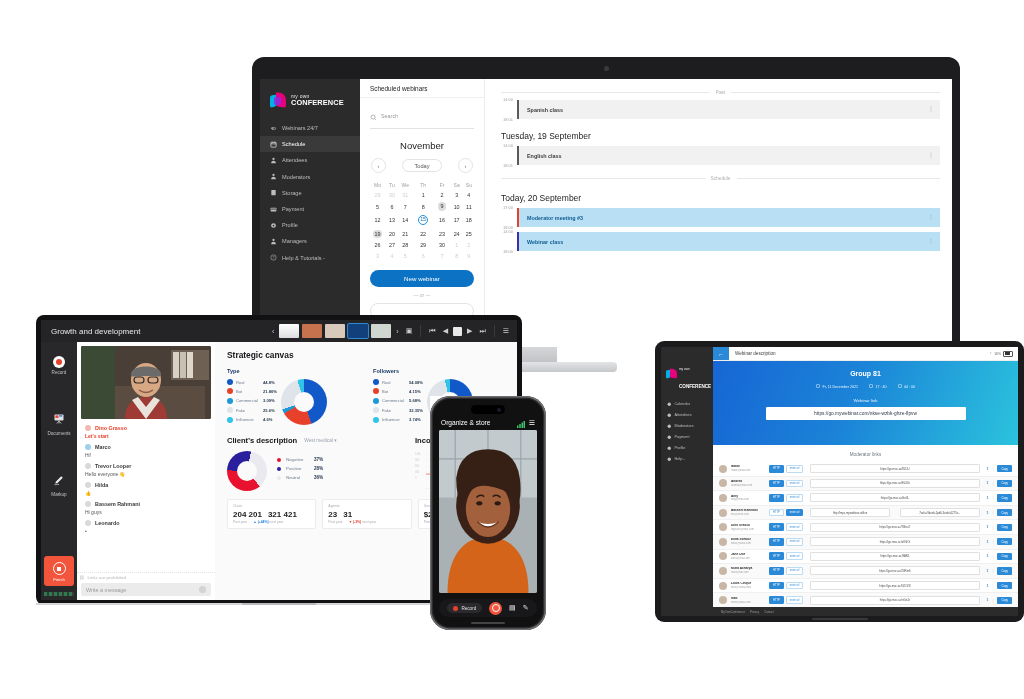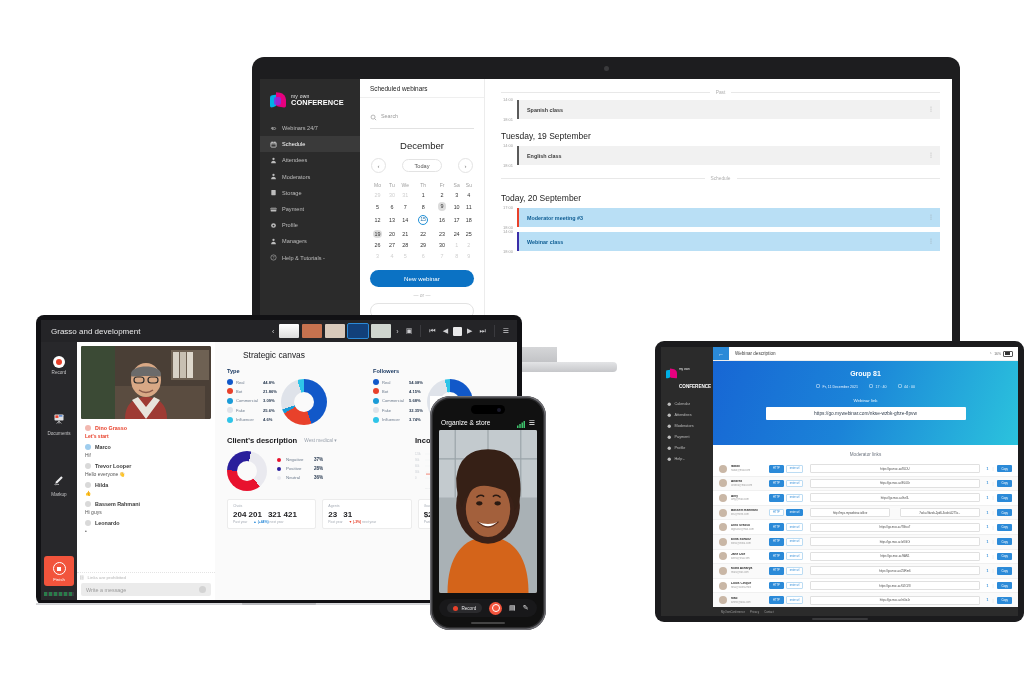--- a/index.html
+++ b/index.html
@@ -119,21 +119,21 @@
   .chat-nm{font-size:5.4px;font-weight:700;color:#3a3a3a;}
   .chat-msg.own .chat-nm{color:#e8412b;}
   .chat-tx{font-size:5px;color:#555;margin:2px 0 0 0;}
   .chat-msg.own .chat-tx{color:#e8412b;font-weight:700;}
   .lap-note{font-size:4.4px;color:#b5b5b5;padding:2px 0 3px 2px;border-top:1px dotted #e4e4e4;display:flex;gap:3px;align-items:center;}
   .lap-input{margin:0 4px 4px 4px;height:13px;background:#ebebeb;border-radius:2px;display:flex;align-items:center;justify-content:space-between;padding:0 5px;}
   .lap-input .ph{font-size:5.4px;color:#9b9b9b;}
   .lap-input .ci{width:7px;height:7px;border-radius:50%;background:#d3d3d3;}
 
   .lap-right{flex:1;background:#fafafa;padding:8px 10px 0 12px;min-width:0;}
-  .dash-h1{font-size:8.4px;color:#17171a;font-weight:400;margin:0 0 8px 16px;}
+  .dash-h1{font-size:8.4px;color:#17171a;font-weight:700;margin:0 0 8px 0;}
   .dash-row{display:flex;gap:12px;}
   .dash-col{flex:1;min-width:0;}
   .dash-h2{font-size:5.6px;color:#16355e;font-weight:700;margin:0 0 5px 0;}
   .donut-wrap{display:flex;align-items:center;gap:4px;}
   .legend .lg{display:flex;align-items:center;gap:3px;margin-bottom:3.4px;}
   .legend .dot{width:6px;height:6px;border-radius:50%;display:block;flex:0 0 6px;}
   .legend .nm{font-size:4.1px;color:#6d7b8d;width:24px;}
   .legend .vl{font-size:4.1px;color:#2a3b52;font-weight:700;}
   .donut{width:46px;height:46px;border-radius:50%;flex:0 0 46px;position:relative;}
   .donut::after{content:"";position:absolute;left:50%;top:50%;width:20px;height:20px;margin:-10px 0 0 -10px;border-radius:50%;background:#fafafa;}
@@ -340,21 +340,21 @@
             <div class="d-top">
               <span class="t">Scheduled webinars</span>
             </div>
             <div class="d-search">
               <span><svg width="7" height="7" viewBox="0 0 16 16">
                     <circle cx="7" cy="7" r="4.6" fill="none" stroke="#9a9a9a" stroke-width="1.6"></circle>
                     <path d="M10.5 10.5L14 14" stroke="#9a9a9a" stroke-width="1.6"></path>
                   </svg></span>
               <span class="txt">Search</span>
             </div>
-            <div class="d-month">December</div>
+            <div class="d-month">November</div>
             <div class="d-mctl">
               <div class="d-mbtn">‹</div>
               <div class="d-today">Today</div>
               <div class="d-mbtn">›</div>
             </div>
             <div class="d-cal">
               <table id="cal-table">
                   <thead>
                     <tr id="cal-head">
                       <th>Mo</th>
@@ -491,21 +491,21 @@
         </div>
       </div>
     </div>
   </div>
 
   <div class="scr" id="laptop">
     <div class="lap-body">
       <div class="lap-screen">
 
         <div class="lap-titlebar">
-          <span class="lap-title">Grasso and development</span>
+          <span class="lap-title">Growth and development</span>
           <div class="lap-tools">
             <span class="lap-tbtn">‹</span>
             <div class="lap-thumb t1"></div>
             <div class="lap-thumb t2"></div>
             <div class="lap-thumb t3"></div>
             <div class="lap-thumb t4 sel"></div>
             <div class="lap-thumb t5"></div>
             <span class="lap-tbtn">›</span>
             <span class="lap-tbtn">▣</span>
             <span class="lap-sep"></span>

